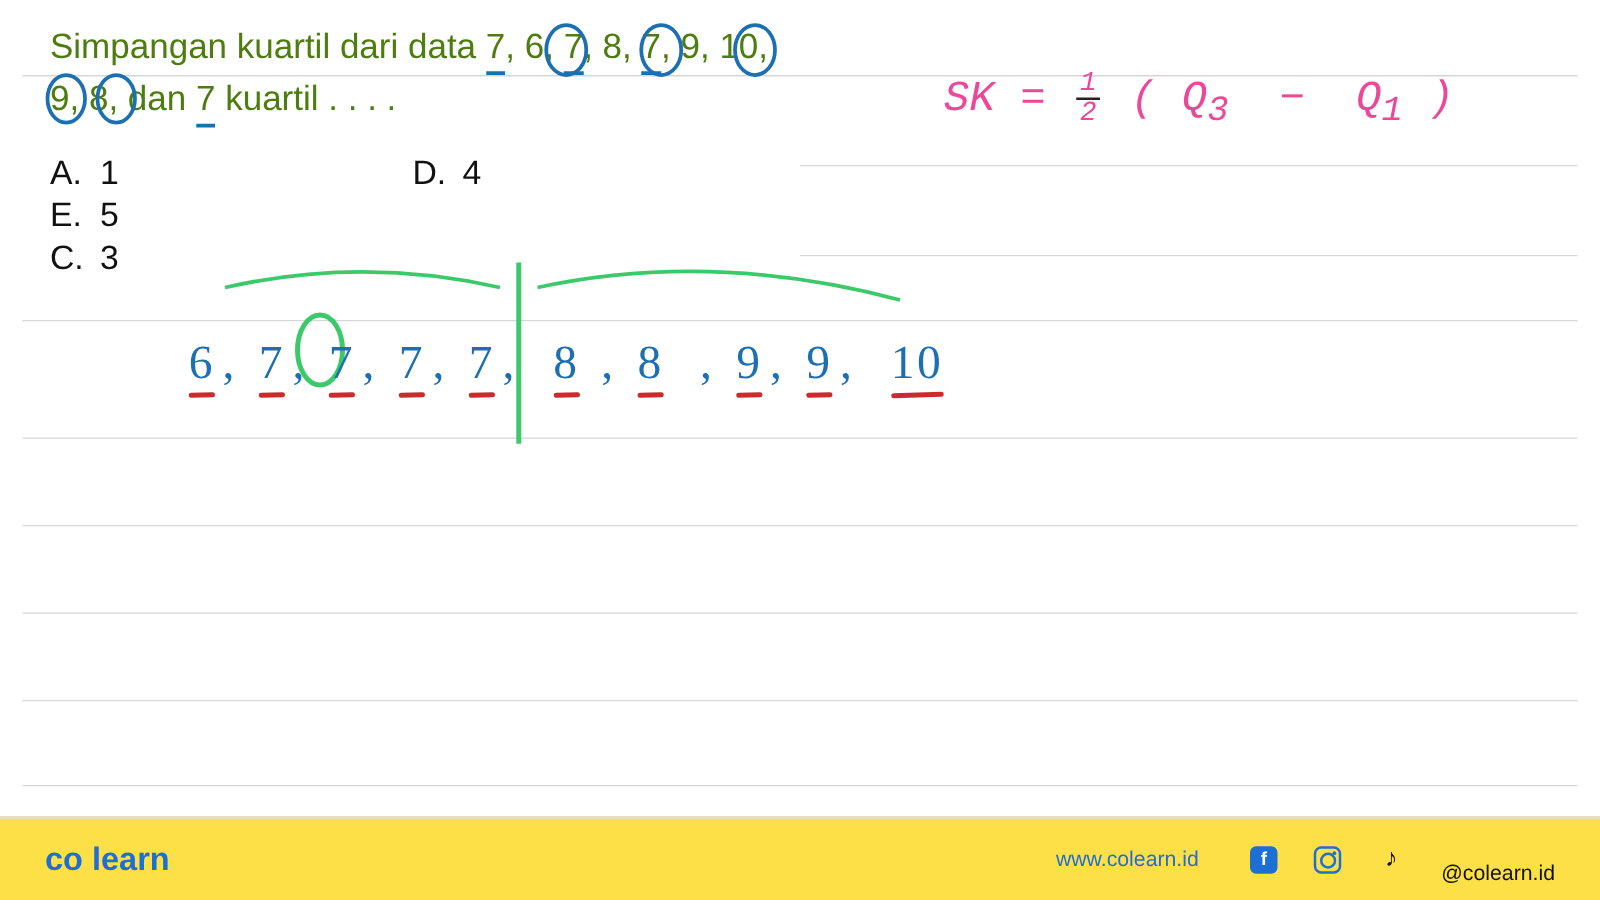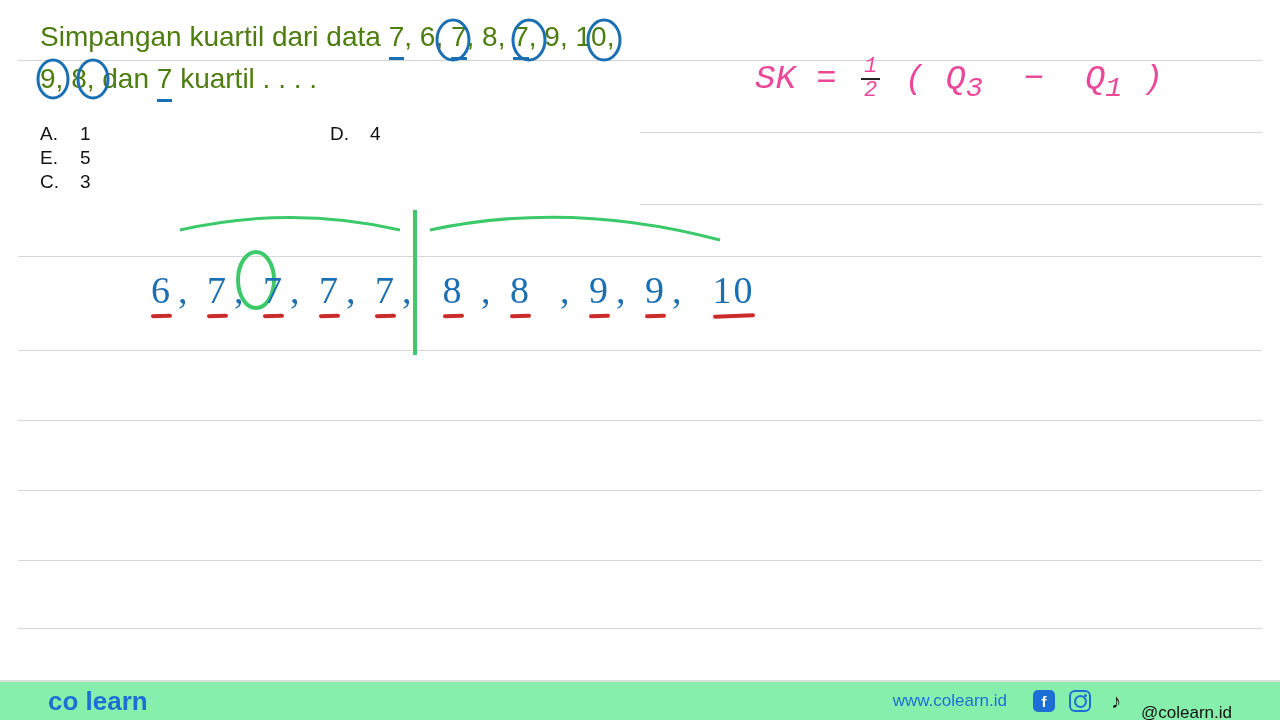--- a/index.html
+++ b/index.html
@@ -35,21 +35,21 @@
       color: #4d7c0f;
       line-height: 1.35;
       font-weight: 400;
     }
     .question .num { display:inline-block; position:relative; }
     .blue-underline { border-bottom: 3px solid #1b6fb3; padding-bottom:1px;}
     .options {
       position: absolute;
       top: 122px;
       left: 40px;
-      font-size: 19px;
+      font-size: 27px;
       color: #111;
       line-height: 1.25;
     }
     .options .row { display:flex; }
     .options .col1 { width: 290px; }
     .options .lab { display:inline-block; width: 40px; }
 
     .sorted {
       position: absolute;
       top: 268px;
@@ -72,31 +72,31 @@
       font-style: italic;
     }
     .frac { display:inline-block; text-align:center; vertical-align:middle; line-height:1; font-size:22px; position:relative; margin:0 4px;}
     .frac .n {display:block; border-bottom:2px solid #222; padding:0 3px;}
     .frac .d {display:block; padding:0 3px;}
 
     .footer {
       position: absolute;
       bottom: 0;
       left: 0; right: 0;
-      height: 40px;
+      height: 67px;
       border-top: 2px solid #ddd;
       display: flex;
       align-items: center;
-      padding: 0 48px;
+      padding: 0 36px;
       justify-content: space-between;
-      background:#86efac;
+      background:#fde047;
     }
     .logo { font-size: 26px; font-weight: 700; color: #1d6fd6; }
     .logo .dot { color: #f5a623; }
-    .foot-right { display:flex; align-items:center; gap:14px; color:#1d6fd6; font-size:17px;}
+    .foot-right { display:flex; align-items:center; gap:29px; color:#1d6fd6; font-size:17px;}
     .foot-right .url { color:#1d6fd6; margin-right:12px;}
     .ic { width:22px; height:22px; display:inline-flex; align-items:center; justify-content:center; }
     .ic-fb { background:#1d6fd6; color:#fff; border-radius:5px; font-weight:bold; font-size:15px;}
     .ic-ig { border:2px solid #1d6fd6; border-radius:6px; position:relative;}
     .ic-ig::after{content:""; position:absolute; width:9px;height:9px;border:2px solid #1d6fd6; border-radius:50%; top:3px; left:3px;}
     .ic-ig::before{content:""; position:absolute; width:3px;height:3px;background:#1d6fd6; border-radius:50%; top:2px; right:2px;}
     .ic-tk { color:#111; font-size:20px; font-weight:bold;}
 
     .svg-annot { position:absolute; top:0; left:0; pointer-events:none;}
   </style>

